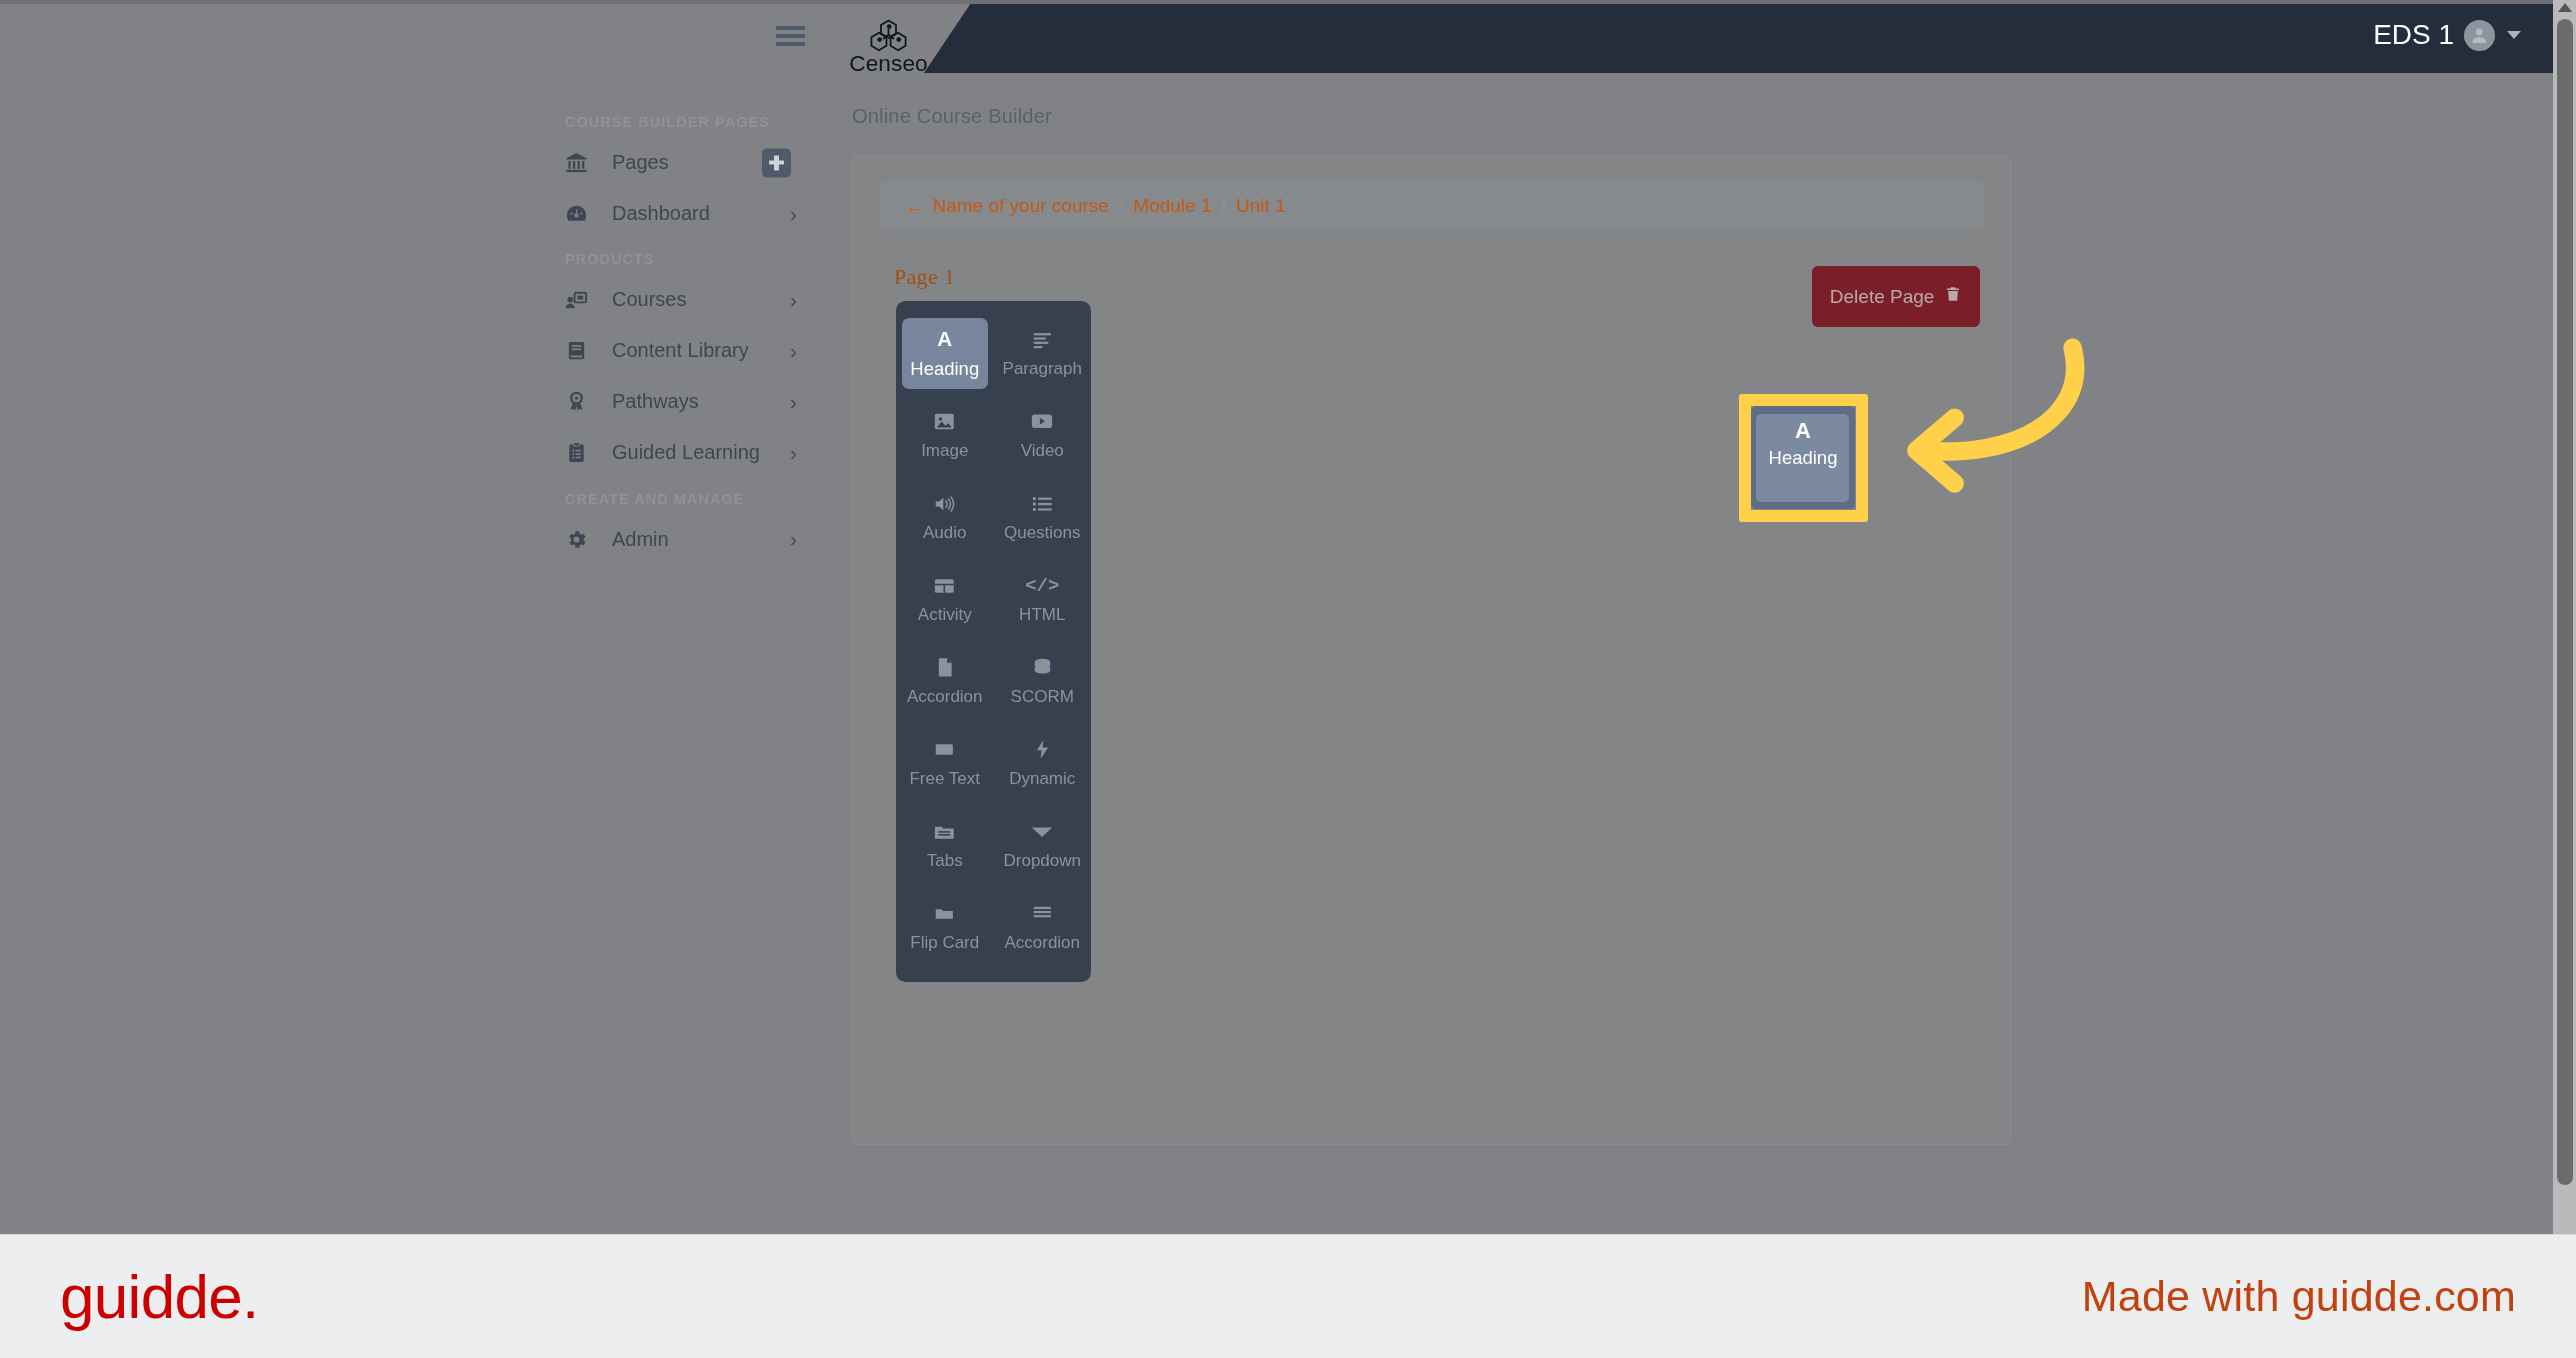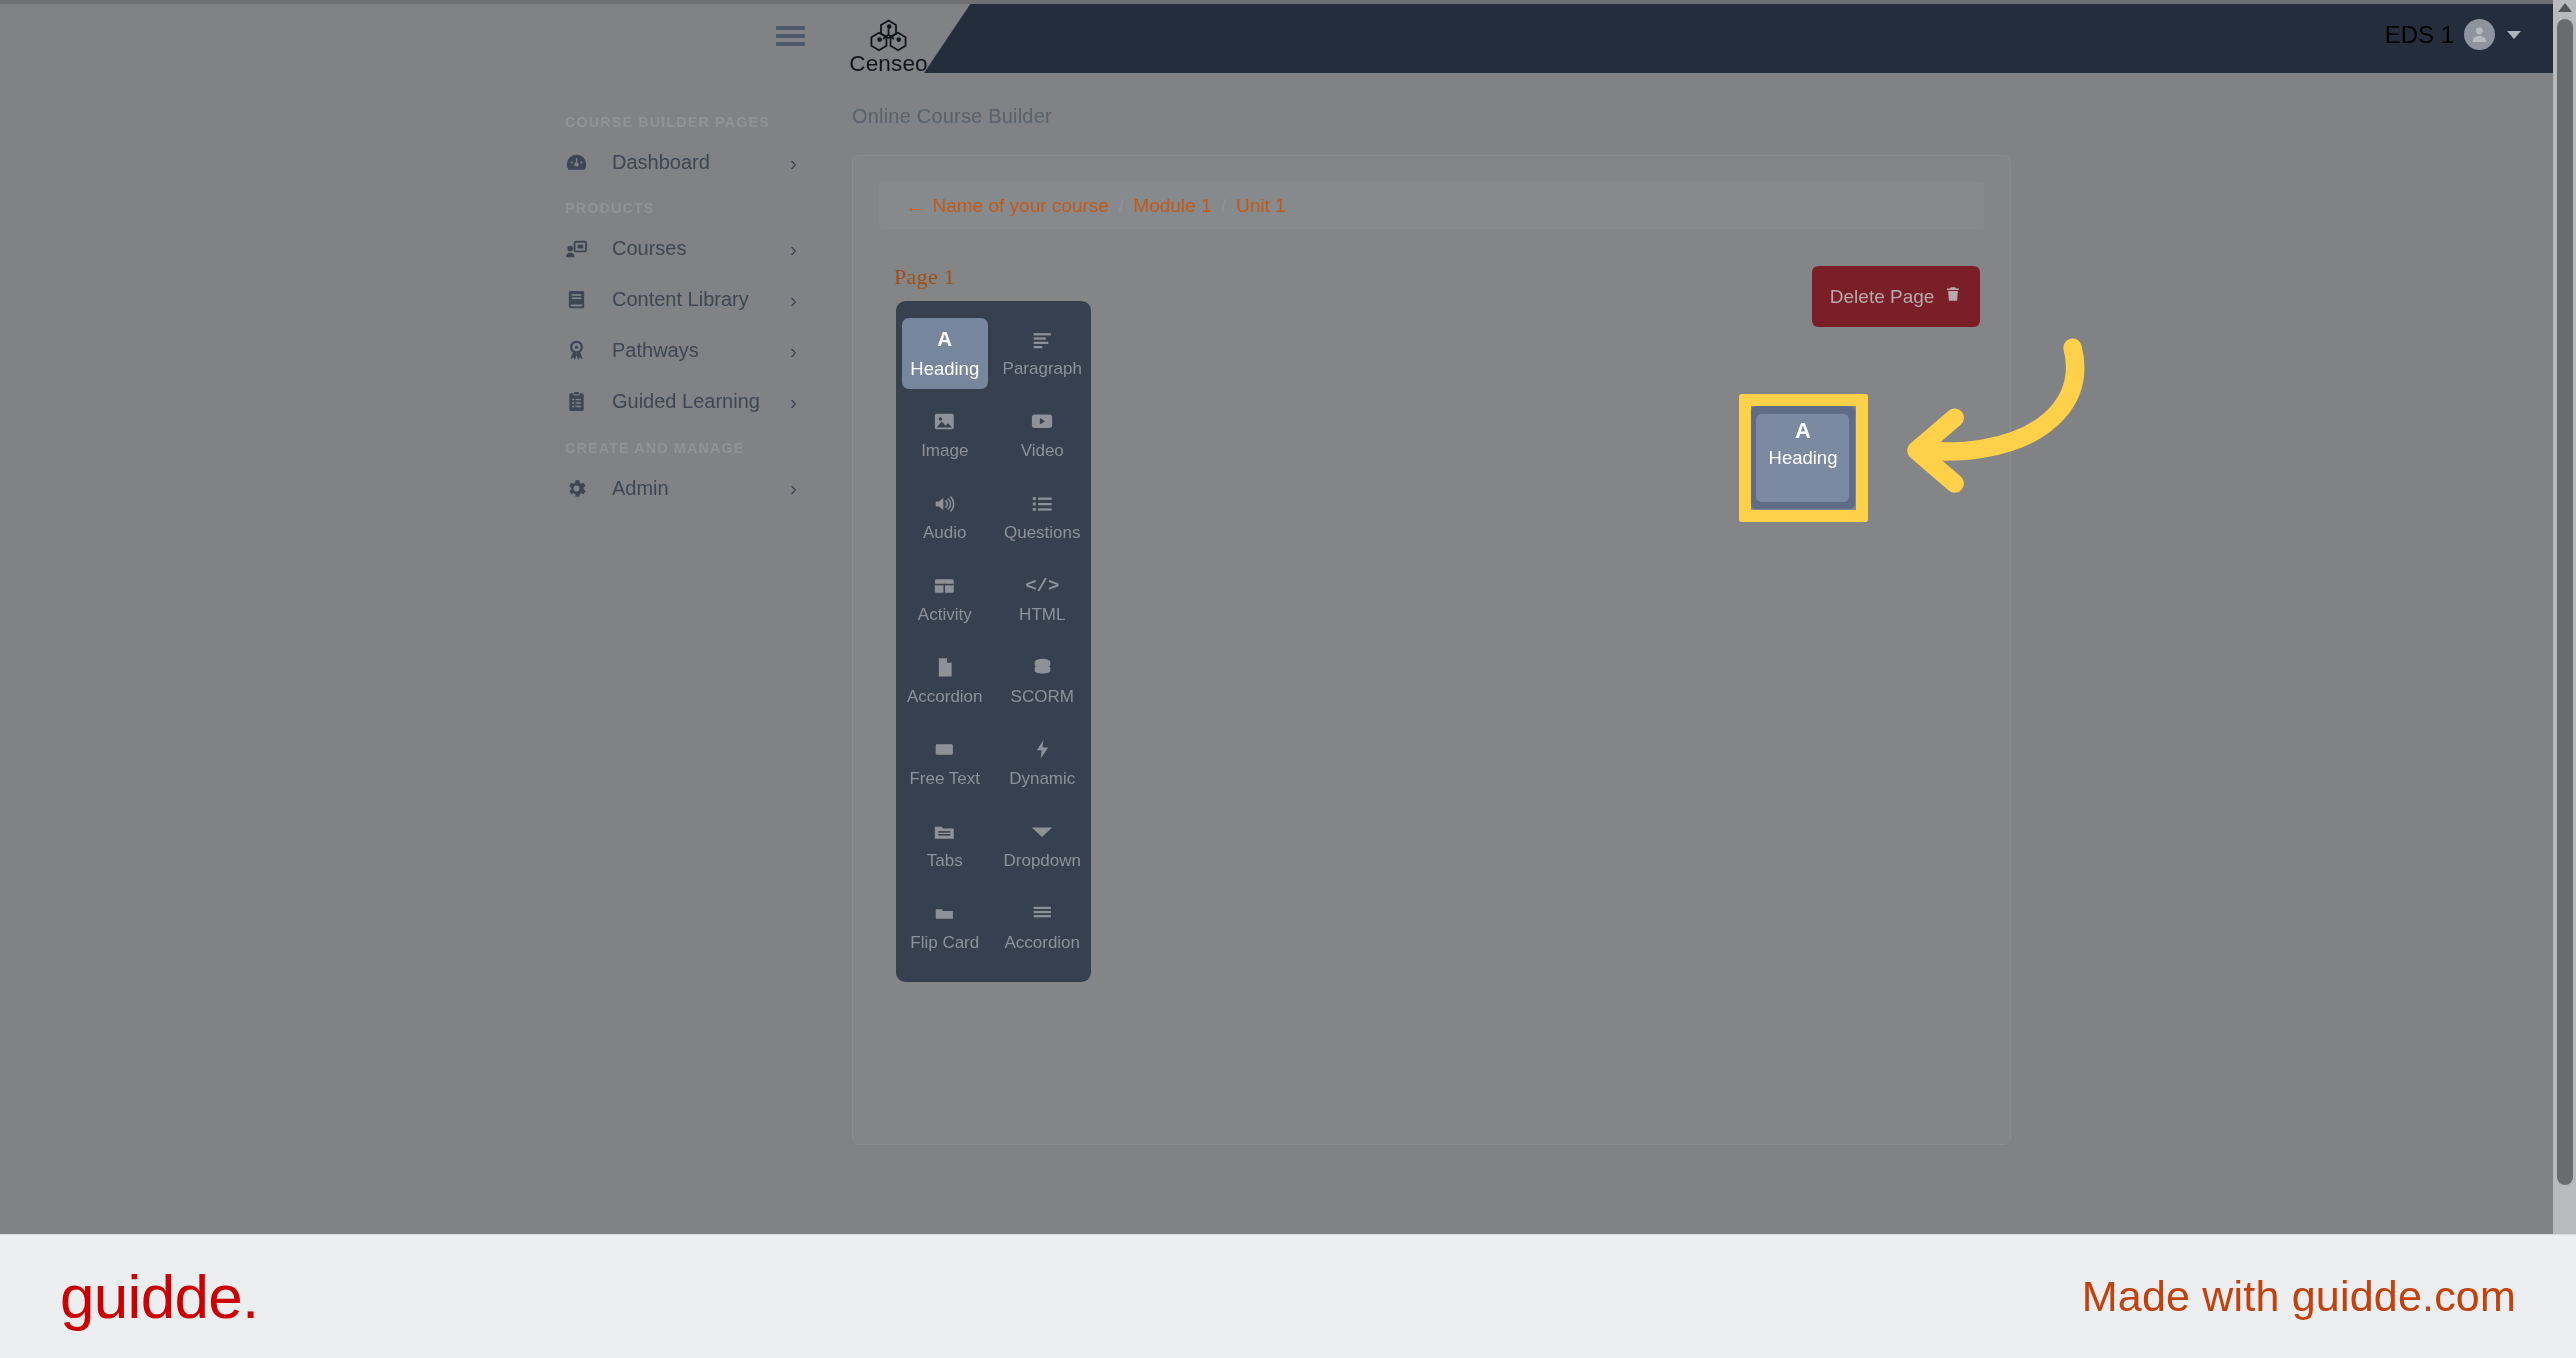--- a/index.html
+++ b/index.html
@@ -37,21 +37,21 @@
     width: 93px; text-align: center; color: #111820;
   }
   .brand-mark { display:block; margin: 0 auto; }
   .brand-name {
     font-size: 22.6px; letter-spacing: 0.1px; line-height: 1; margin-top: 0.7px;
     color: #10161d;
   }
   .user-area {
     position: absolute; right: 55px; top: 19px;
     display: flex; align-items: center; gap: 9.6px;
-    color: #000000; font-size: 24px; cursor: pointer; justify-content: flex-end;
+    color: #ffffff; font-size: 28px; cursor: pointer; justify-content: flex-end;
   }
   .avatar {
     width: 31px; height: 31px; border-radius: 50%;
     background: #8d949d; display: flex; align-items: center; justify-content: center;
   }
   .caret-down {
     width: 0; height: 0; border-left: 7.5px solid transparent;
     border-right: 7.5px solid transparent; border-top: 8.2px solid #aeb4bc;
     margin-left: 2.7px;
   }
@@ -243,20 +243,34 @@
         </svg>
       </span>
       <span class="caret-down"></span>
     </div>
   </div>
 
   <div class="sidebar">
 
     <div class="side-section">COURSE BUILDER PAGES</div>
 
+    <div class="side-item">
+      <span class="si-icon">
+        <svg width="23" height="23" viewBox="0 0 24 24" fill="#3e4654">
+          <path d="M12 2 1.5 7.5v1.3h21V7.5z"></path>
+          <rect x="3.5" y="10.5" width="2.3" height="8"></rect>
+          <rect x="8.3" y="10.5" width="2.3" height="8"></rect>
+          <rect x="13.1" y="10.5" width="2.3" height="8"></rect>
+          <rect x="17.9" y="10.5" width="2.3" height="8"></rect>
+          <rect x="1.5" y="19.6" width="21" height="2.4"></rect>
+        </svg>
+      </span>
+      <span class="si-label">Pages</span>
+      <span class="side-add"></span>
+    </div>
 
     <div class="side-item">
       <span class="si-icon">
         <svg width="23" height="23" viewBox="0 0 24 24" fill="#3e4654">
           <path d="M12 4C6.5 4 2 8.5 2 14c0 2 .6 3.9 1.6 5.5h16.8C21.4 17.9 22 16 22 14 22 8.5 17.5 4 12 4z"></path>
           <circle cx="12" cy="14" r="2.3" fill="#808285"></circle>
           <rect x="11.4" y="7.5" width="1.3" height="4" fill="#808285"></rect>
           <circle cx="7" cy="12" r="1.1" fill="#808285"></circle>
           <circle cx="17" cy="12" r="1.1" fill="#808285"></circle>
         </svg>

